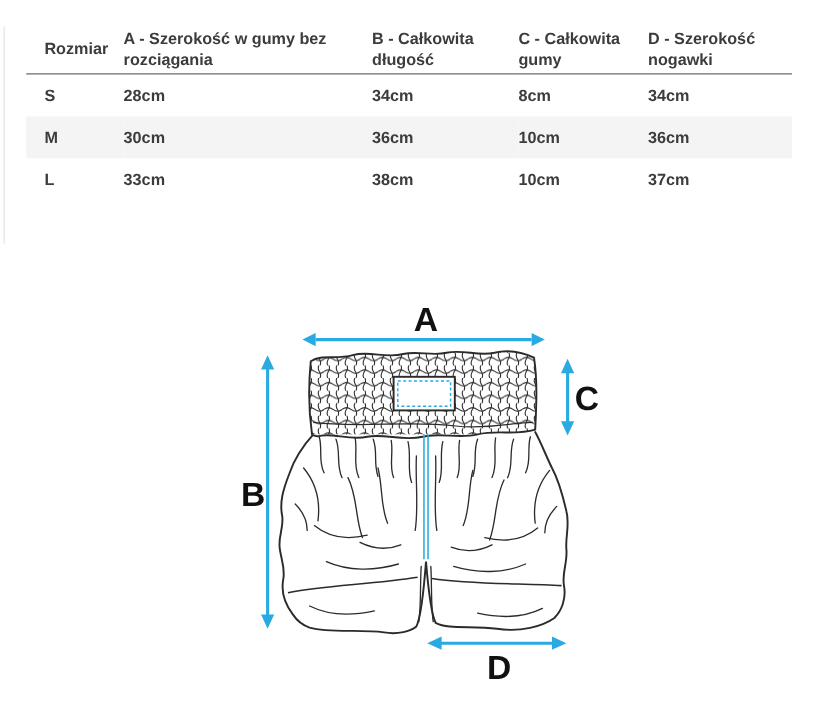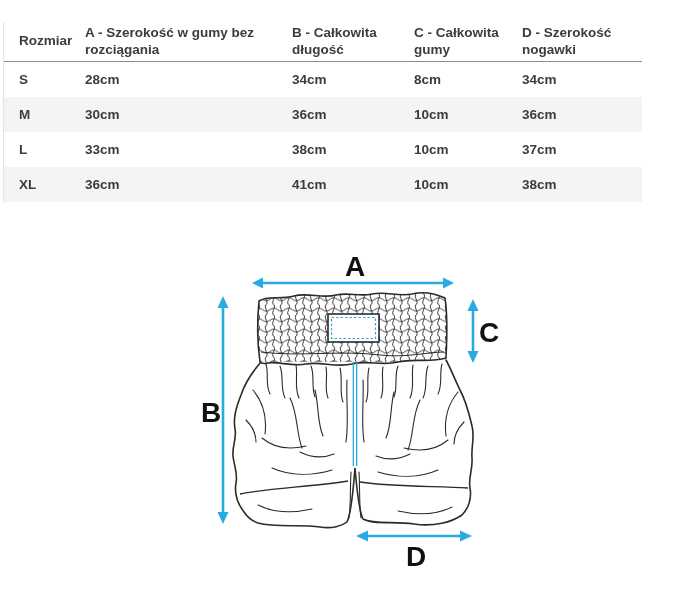--- a/index.html
+++ b/index.html
@@ -3,21 +3,21 @@
 <meta charset="utf-8">
 <style>
   html,body{margin:0;padding:0;}
   body{
     width:700px;height:600px;background:#ffffff;overflow:hidden;position:relative;
     font-family:"Liberation Sans",sans-serif;color:#3c3c3c;
   }
   .left-rule{
     position:absolute;left:3px;top:22px;width:1px;height:181px;background:#e4e4e4;
   }
-  .table-wrap{position:absolute;left:4px;top:20px;width:638px;}
+  .table-wrap{position:absolute;left:22px;top:20px;width:638px;}
   table.size-table{
     border-collapse:collapse;table-layout:fixed;width:638px;
     font-size:13.5px;color:#3c3c3c;
   }
   table.size-table th{
     text-align:left;vertical-align:middle;font-weight:bold;
     height:41px;line-height:17px;padding:0;
     border-bottom:1px solid #8c8c8c;
   }
   table.size-table td{
@@ -66,27 +66,20 @@
         <td>36cm</td>
         <td>10cm</td>
         <td>36cm</td>
       </tr>
       <tr>
         <td class="col-size">L</td>
         <td>33cm</td>
         <td>38cm</td>
         <td>10cm</td>
         <td>37cm</td>
-      </tr>
-      <tr class="striped">
-        <td class="col-size">XL</td>
-        <td>36cm</td>
-        <td>41cm</td>
-        <td>10cm</td>
-        <td>38cm</td>
       </tr>
     </tbody>
   </table>
 </div>
 
 <div class="diagram-wrap">
 <svg width="700" height="600" viewBox="0 0 700 600" xmlns="http://www.w3.org/2000/svg">
   <defs>
     <pattern id="shirring" width="15" height="10.5" patternUnits="userSpaceOnUse">
       <path d="M0,5.2 Q3.75,2.2 7.5,5.2 T15,5.2" fill="none" stroke="#2b2b2b" stroke-width="0.9"></path>

